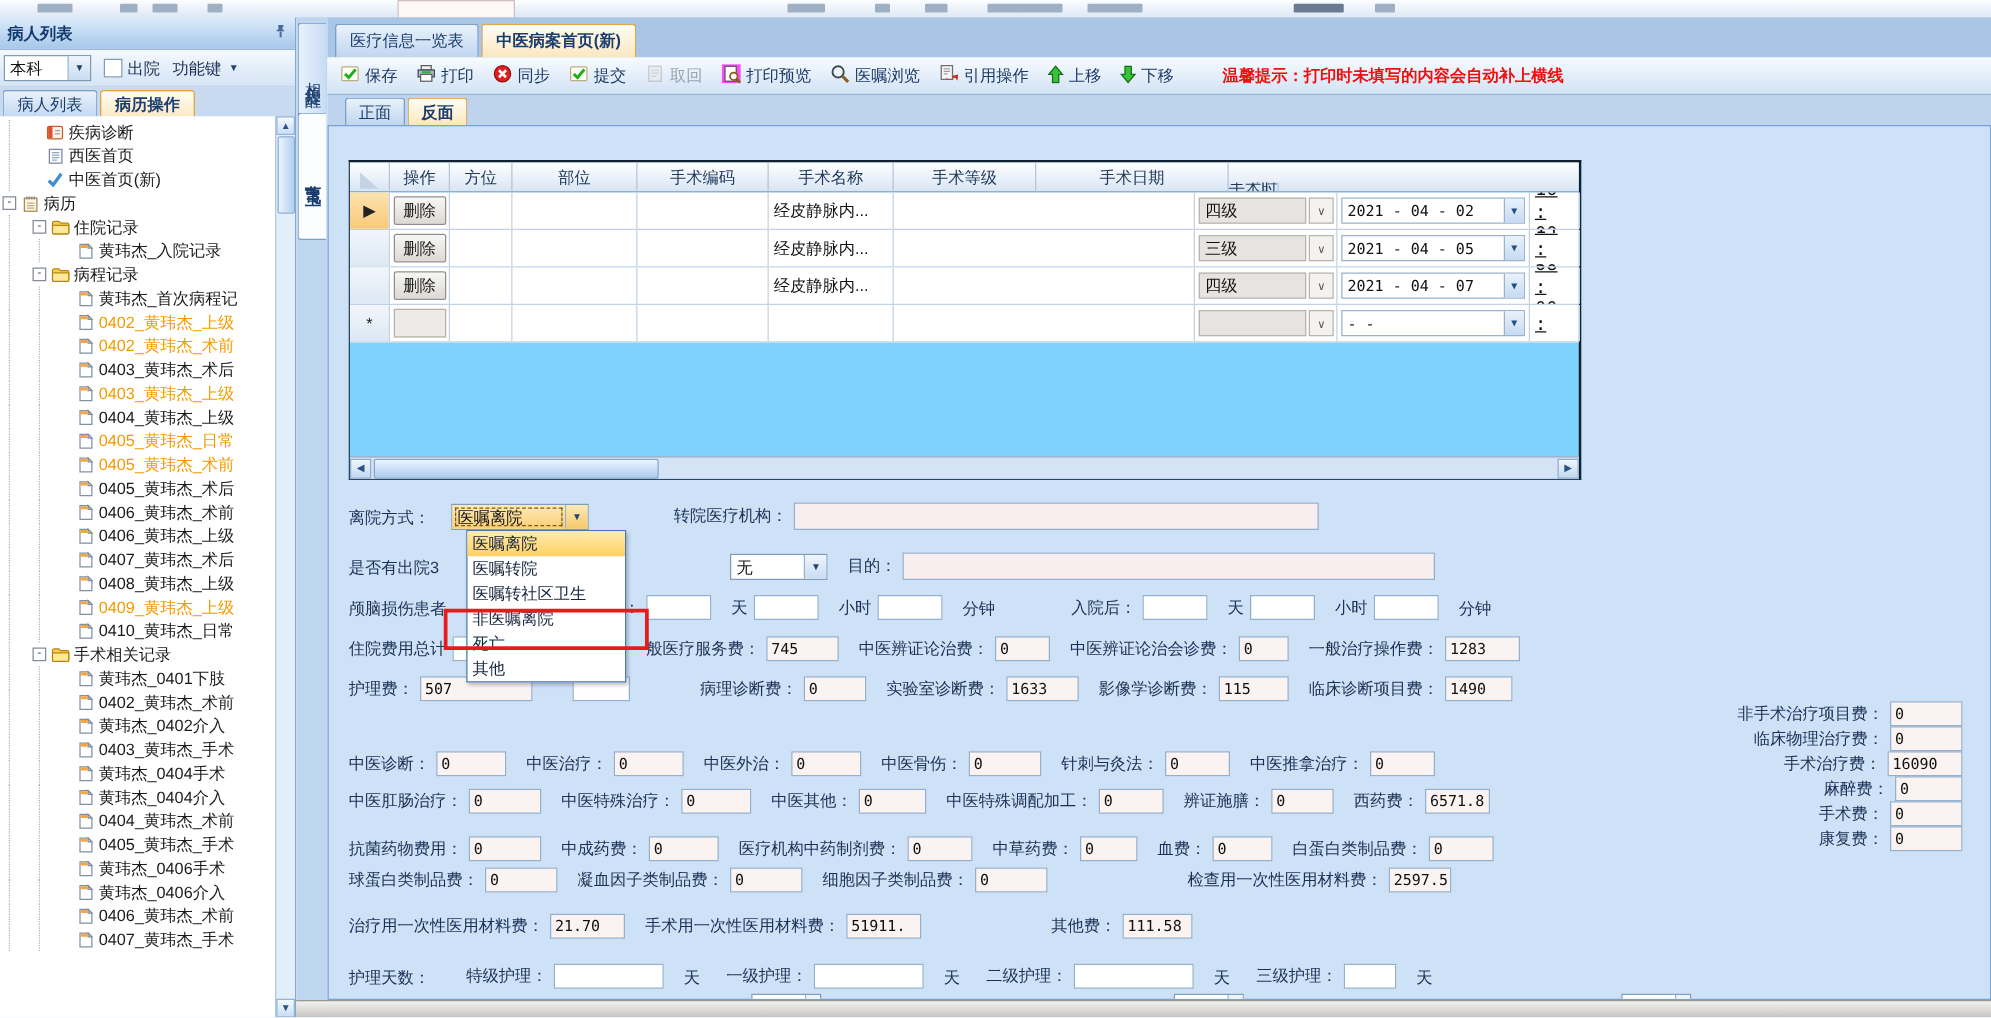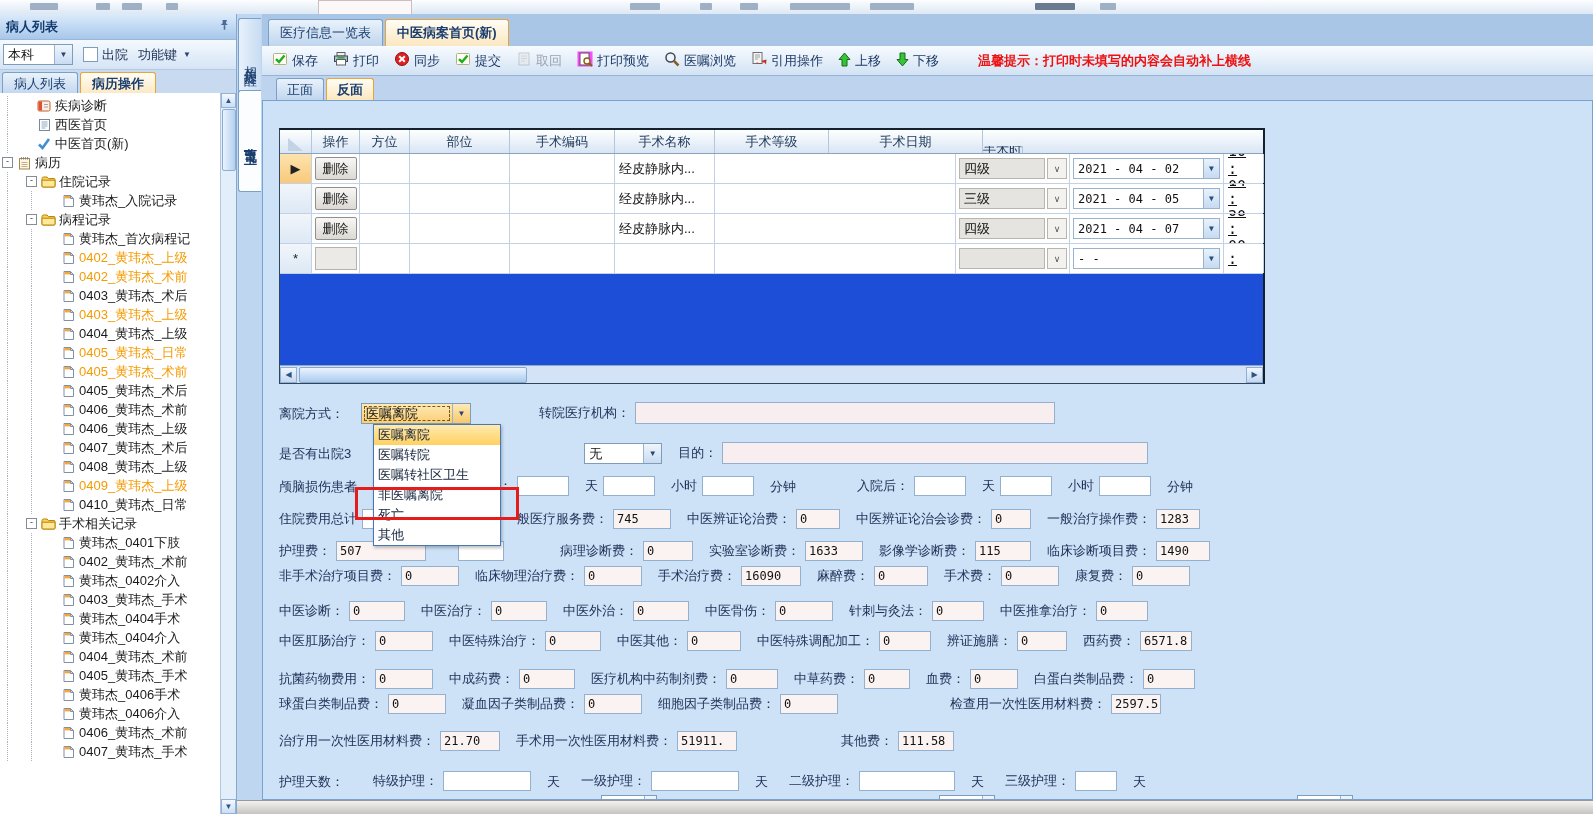--- a/index.html
+++ b/index.html
@@ -52,21 +52,21 @@
     background:linear-gradient(#f7fbff,#d2e2f4);border-bottom:1px solid #96b4d4;}
   .tbtn{display:inline-flex;align-items:center;gap:4px;margin-right:15px;color:#1c3a66;cursor:default;}
   .tbtn.disabled{color:#9aa4b0;}
   .tbtn.disabled svg{opacity:.45;filter:grayscale(1);}
   #tb-warning{margin-left:24px;color:#ee1111;font-weight:bold;}
   #pagetabs{position:absolute;left:262px;top:76px;width:1331px;height:24px;background:#bdd3ee;display:flex;align-items:flex-end;padding-left:14px;box-sizing:border-box;}
   #pagetabs .xtab{height:21px;padding:0 10px;}
   
   #panel{position:absolute;left:262px;top:100px;width:1331px;height:700px;background:#cde1f7;border:1px solid #7aa2d0;box-sizing:border-box;overflow:hidden;}
   
-  #grid{position:absolute;left:16px;top:27px;width:986px;height:256px;background:#1d4ed8;
+  #grid{position:absolute;left:16px;top:27px;width:986px;height:256px;background:#7dd3fc;
     border:1px solid #30455e;border-top:2px solid #14202e;border-right:2px solid #14202e;box-sizing:border-box;font-size:13px;}
   .ghead{display:flex;height:23px;background:linear-gradient(#feffff,#d8e5f4);border-bottom:1px solid #8aa4c0;}
   .gh{border-right:1px solid #b2c6dc;display:flex;align-items:center;justify-content:center;color:#203a5c;box-sizing:border-box;flex:none;overflow:hidden;}
   .gh .tri{width:0;height:0;border-bottom:13px solid #c3d2e4;border-right:15px solid transparent;margin-top:6px;}
   .grow{display:flex;height:29px;background:#fff;border-bottom:1px solid #c2d2e4;}
   .gc{border-right:1px solid #c2d2e4;display:flex;align-items:center;box-sizing:border-box;overflow:hidden;flex:none;}
   .gsel{background:linear-gradient(#f2f6fb,#dce8f4);justify-content:center;color:#222;}
   .gsel.cur{background:linear-gradient(#fde3ae,#f9c97a);}
   .delbtn{margin:auto;width:40px;height:21px;background:linear-gradient(#f8f7f5,#dcd9d3);border:1px solid #8f8f8f;border-radius:2px;
     display:flex;align-items:center;justify-content:center;color:#222;}
@@ -886,21 +886,21 @@
           <span class="seg">
             <span class="lbl">中医辨证论治费：</span>
             <span class="box" style="width: 44px;">0</span>
           </span>
           <span class="seg">
             <span class="lbl">中医辨证论治会诊费：</span>
             <span class="box" style="width: 40px;">0</span>
           </span>
           <span class="seg">
             <span class="lbl">一般治疗操作费：</span>
-            <span class="box" style="width: 44px;">1283</span>
+            <span class="box" style="width: 60px;">1283</span>
           </span>
         </div>
         <div class="frow" id="frow-fees2" style="top: 435px;">
           <span class="seg">
             <span class="lbl">护理费：</span>
             <span class="box" style="width: 90px;">507</span>
           </span>
           <span class="seg">
             <span class="box blank" style="width: 46px;"></span>
           </span>
@@ -914,21 +914,21 @@
           </span>
           <span class="seg">
             <span class="lbl">影像学诊断费：</span>
             <span class="box" style="width: 56px;">115</span>
           </span>
           <span class="seg">
             <span class="lbl">临床诊断项目费：</span>
             <span class="box" style="width: 54px;">1490</span>
           </span>
         </div>
-        <div class="frow" id="frow-fees3" style="top: 460px;">
+        <div class="frow" id="frow-fees3" style="top: 460px; flex-direction: column;">
           <span class="seg">
             <span class="lbl">非手术治疗项目费：</span>
             <span class="box" style="width: 58px;">0</span>
           </span>
           <span class="seg">
             <span class="lbl">临床物理治疗费：</span>
             <span class="box" style="width: 58px;">0</span>
           </span>
           <span class="seg">
             <span class="lbl">手术治疗费：</span>

